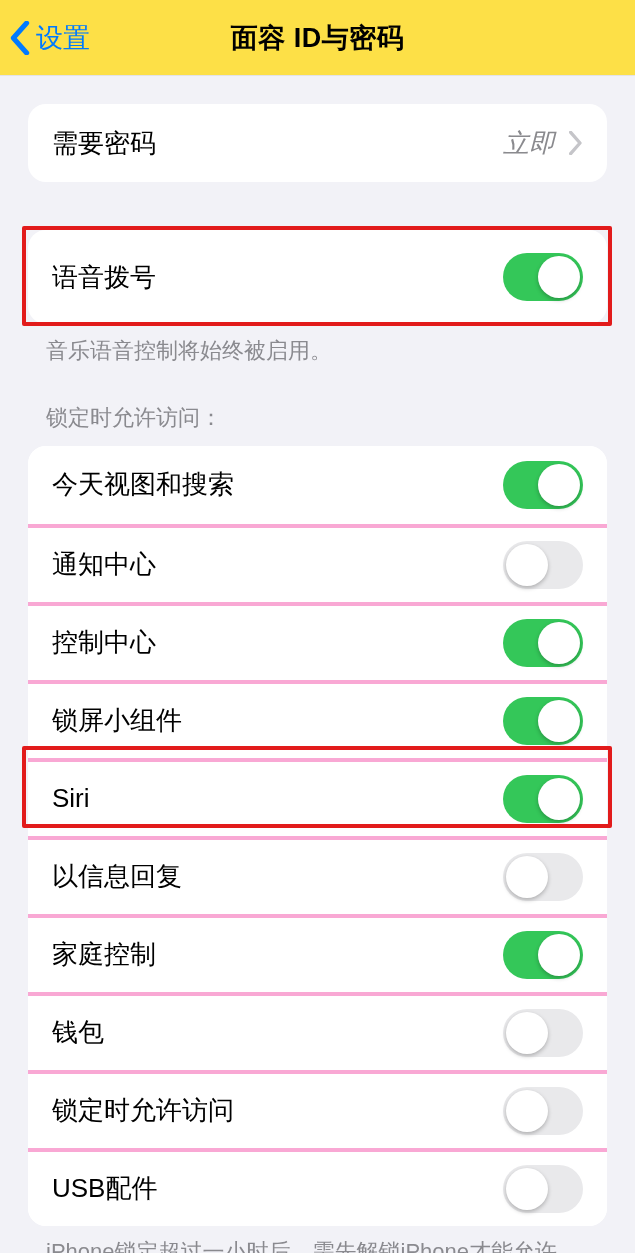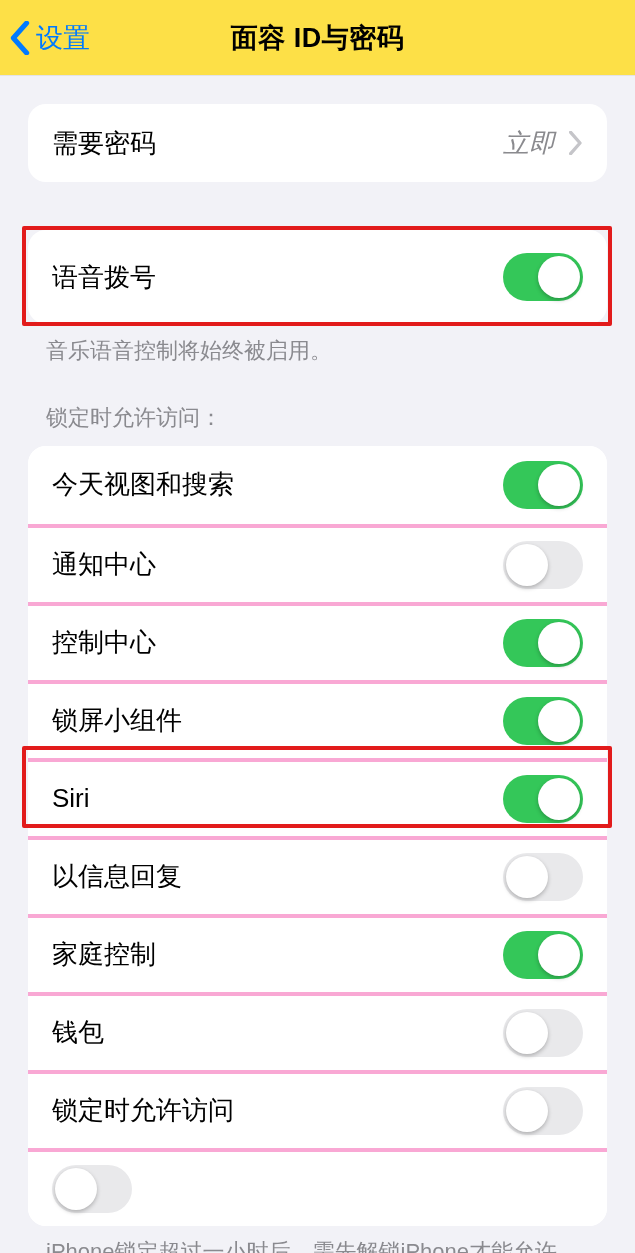--- a/index.html
+++ b/index.html
@@ -237,20 +237,21 @@
           <div class="knob"></div>
         </div>
       </div>
       <div class="row">
         <div class="row-label">锁定时允许访问</div>
         <div class="switch">
           <div class="knob"></div>
         </div>
       </div>
       <div class="row">
+        <div class="row-label">USB配件</div>
         <div class="switch">
           <div class="knob"></div>
         </div>
       </div>
     </div>
 
   <div class="highlight-box" style="left:22px; top:670px; width:590px; height:82px;"></div>
 
   <div class="bottom-footer">iPhone锁定超过一小时后，需先解锁iPhone才能允许USB配件连接。</div>
 

